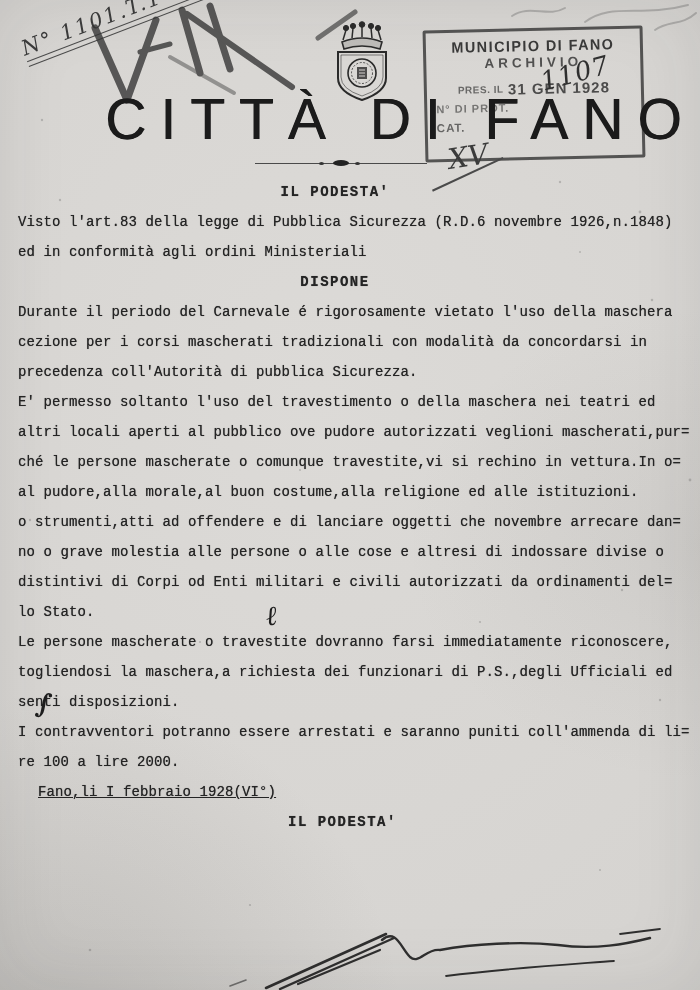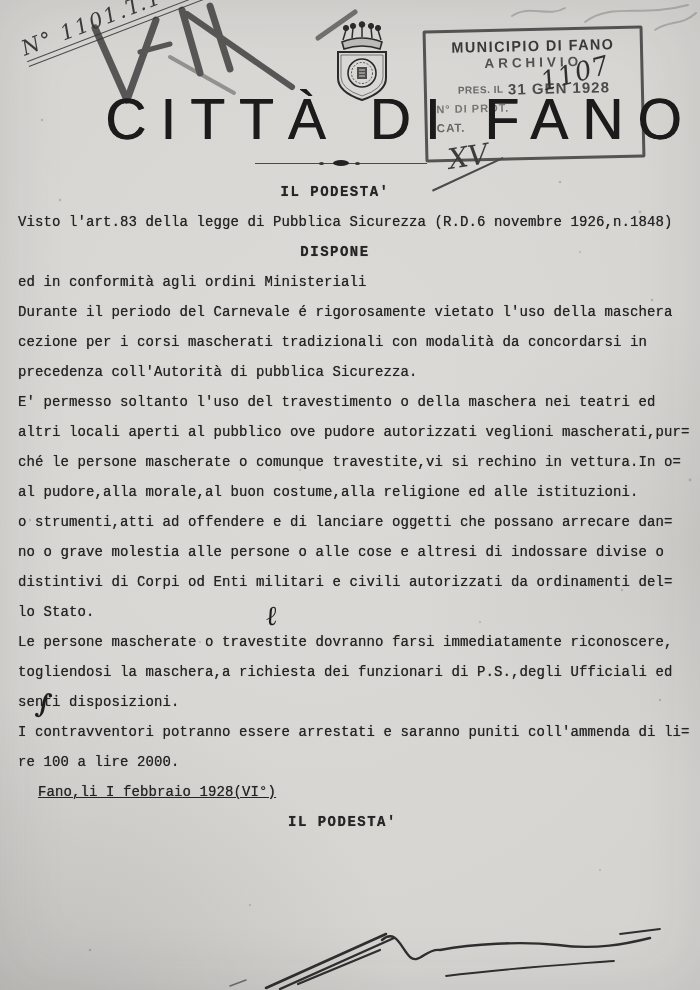--- a/index.html
+++ b/index.html
@@ -171,30 +171,30 @@
   <div class="divider">
     <span class="rule"></span>
     <span class="dot-s1"></span>
     <span class="dot"></span>
     <span class="dot-s2"></span>
   </div>
 
   <div class="body-text">
       <div class="doc-line center"><span>IL PODESTA'</span></div>
       <div class="doc-line"><span>Visto l'art.83 della legge di Pubblica Sicurezza (R.D.6 novembre 1926,n.1848)</span></div>
+      <div class="doc-line"><span>ed in conformità agli ordini Ministeriali</span></div>
       <div class="doc-line center"><span>DISPONE</span></div>
-      <div class="doc-line"><span>ed in conformità agli ordini Ministeriali</span></div>
       <div class="doc-line"><span>Durante il periodo del Carnevale é rigorosamente vietato l'uso della maschera</span></div>
       <div class="doc-line"><span>cezione per i corsi mascherati tradizionali con modalità da concordarsi in</span></div>
       <div class="doc-line"><span>precedenza coll'Autorità di pubblica Sicurezza.</span></div>
       <div class="doc-line"><span>E' permesso soltanto l'uso del travestimento o della maschera nei teatri ed</span></div>
       <div class="doc-line"><span>altri locali aperti al pubblico ove pudore autorizzati veglioni mascherati,pur=</span></div>
       <div class="doc-line"><span>ché le persone mascherate o comunque travestite,vi si rechino in vettura.In o=</span></div>
       <div class="doc-line"><span>al pudore,alla morale,al buon costume,alla religione ed alle istituzioni.</span></div>
-      <div class="doc-line"><span>o strumenti,atti ad offendere e di lanciare oggetti che possano arrecare dan=</span></div>
+      <div class="doc-line"><span>o strumenti,atti ad offendere e di lanciare oggetti che novembre arrecare dan=</span></div>
       <div class="doc-line"><span>no o grave molestia alle persone o alle cose e altresi di indossare divise o</span></div>
       <div class="doc-line"><span>distintivi di Corpi od Enti militari e civili autorizzati da ordinamenti del=</span></div>
       <div class="doc-line"><span>lo Stato.</span></div>
       <div class="doc-line"><span>Le persone mascherate o travestite dovranno farsi immediatamente riconoscere,</span></div>
       <div class="doc-line"><span>togliendosi la maschera,a richiesta dei funzionari di P.S.,degli Ufficiali ed</span></div>
       <div class="doc-line"><span>senti disposizioni.</span></div>
       <div class="doc-line"><span>I contravventori potranno essere arrestati e saranno puniti coll'ammenda di li=</span></div>
       <div class="doc-line"><span>re 100 a lire 2000.</span></div>
       <div class="doc-line indent"><span>Fano,li I febbraio 1928(VI°)</span></div>
       <div class="doc-line closing"><span>IL PODESTA'</span></div>

